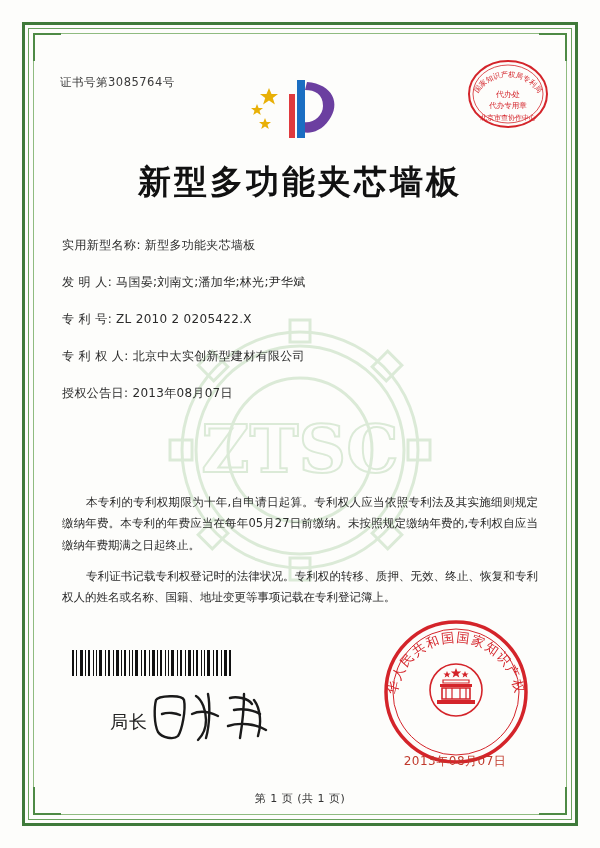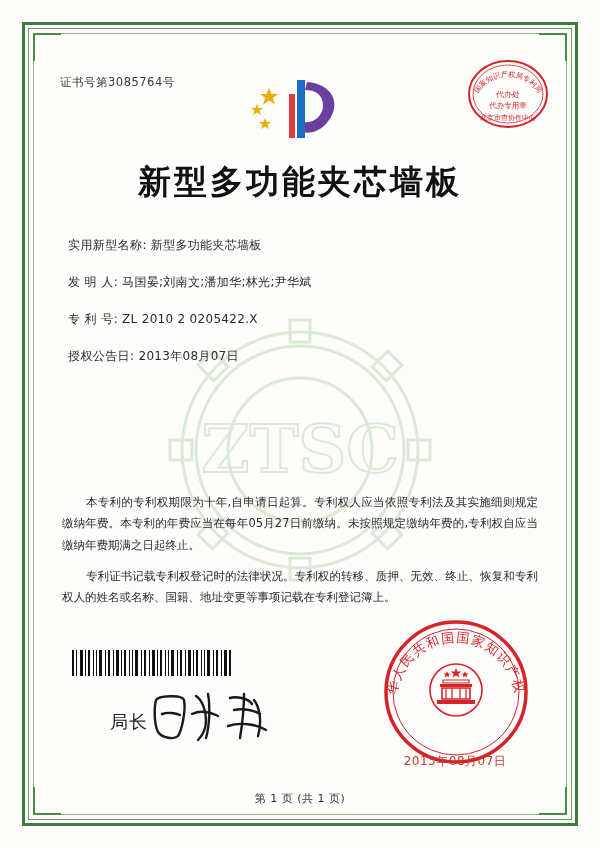--- a/index.html
+++ b/index.html
@@ -117,21 +117,20 @@
     left: 62px;
     top: 237px;
     width: 480px;
   }
   .field-row {
     display: flex;
     align-items: baseline;
     font-size: 12px;
     color: #2b2b2b;
     margin-bottom: 20px;
-    margin-left: 6px;
   }
   .field-label {
     white-space: nowrap;
     letter-spacing: 0.4px;
   }
   .field-value {
     margin-left: 4px;
     letter-spacing: 0.3px;
   }
 
@@ -278,20 +277,24 @@
       <span class="field-label">实用新型名称:</span>
       <span class="field-value">新型多功能夹芯墙板</span>
     </div>
     <div class="field-row">
       <span class="field-label">发 明 人:</span>
       <span class="field-value">马国晏;刘南文;潘加华;林光;尹华斌</span>
     </div>
     <div class="field-row">
       <span class="field-label">专 利 号:</span>
       <span class="field-value">ZL 2010 2 0205422.X</span>
+    </div>
+    <div class="field-row">
+      <span class="field-label">专 利 权 人:</span>
+      <span class="field-value">北京中太实创新型建材有限公司</span>
     </div>
     <div class="field-row">
       <span class="field-label">授权公告日:</span>
       <span class="field-value">2013年08月07日</span>
     </div>
   </div>
 
   <div class="body-text">
     <p>本专利的专利权期限为十年,自申请日起算。专利权人应当依照专利法及其实施细则规定缴纳年费。本专利的年费应当在每年05月27日前缴纳。未按照规定缴纳年费的,专利权自应当缴纳年费期满之日起终止。</p>
     <p>专利证书记载专利权登记时的法律状况。专利权的转移、质押、无效、终止、恢复和专利权人的姓名或名称、国籍、地址变更等事项记载在专利登记簿上。</p>

